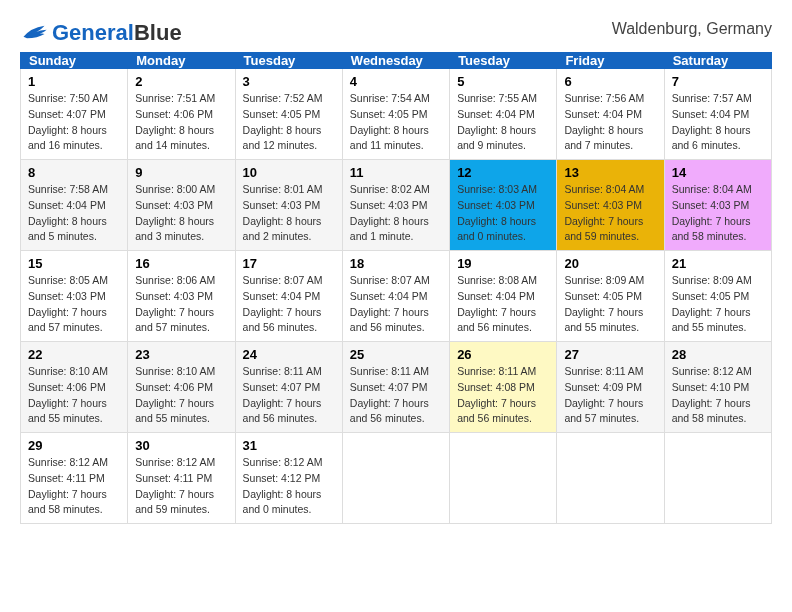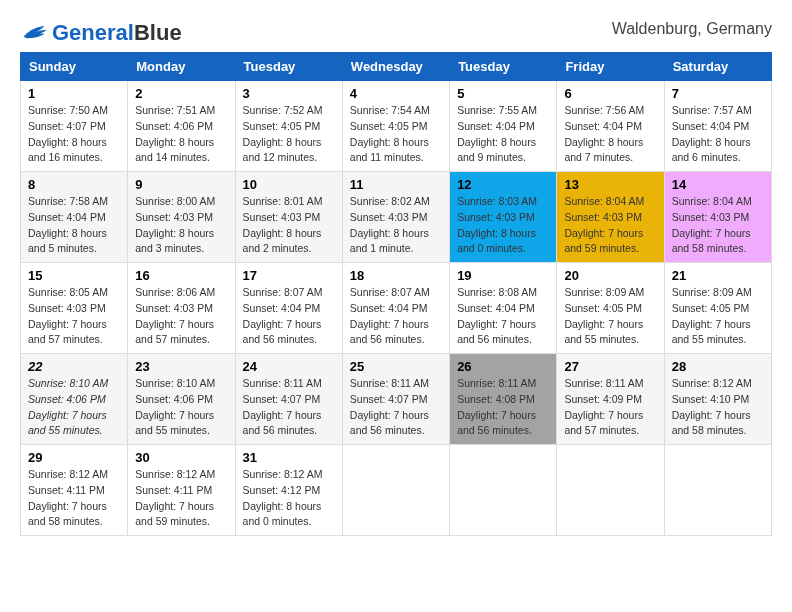--- a/index.html
+++ b/index.html
@@ -46,21 +46,21 @@
     }
     .calendar {
       width: 100%;
       border-collapse: collapse;
       font-size: 11px;
     }
     .calendar th {
       background-color: #1565c0;
       color: #fff;
       text-align: left;
-      padding: 6px 8px;
+      padding: 0 8px;
       font-size: 13px;
       font-weight: bold;
       border: 1px solid #1565c0;
       margin-top: 24px;
     }
     .calendar td {
       vertical-align: top;
       padding: 5px 7px;
       border: 1px solid #ddd;
       width: calc(100% / 7);
@@ -285,21 +285,21 @@
         <td>
         <span class="day-num">21</span>
         <div class="day-info">
           Sunrise: 8:09 AM<br>
           Sunset: 4:05 PM<br>
           Daylight: 7 hours and 55 minutes.
         </div>
       </td>
       </tr>
       <tr style="background: rgb(245, 245, 245);">
-        <td style="background: rgb(245, 245, 245); font-style: italic;">
+        <td style="background: rgb(245, 245, 245);">
         <span class="day-num">22</span>
         <div class="day-info">
           Sunrise: 8:10 AM<br>
           Sunset: 4:06 PM<br>
           Daylight: 7 hours and 55 minutes.
         </div>
       </td>
         <td style="background: rgb(245, 245, 245);">
         <span class="day-num">23</span>
         <div class="day-info">
@@ -317,21 +317,21 @@
         </div>
       </td>
         <td style="background: rgb(245, 245, 245);">
         <span class="day-num">25</span>
         <div class="day-info">
           Sunrise: 8:11 AM<br>
           Sunset: 4:07 PM<br>
           Daylight: 7 hours and 56 minutes.
         </div>
       </td>
-        <td style="background: #a3a3a3; margin-top: 8px;">
+        <td style="background: #fef9c3; margin-top: 8px;">
         <span class="day-num">26</span>
         <div class="day-info">
           Sunrise: 8:11 AM<br>
           Sunset: 4:08 PM<br>
           Daylight: 7 hours and 56 minutes.
         </div>
       </td>
         <td style="background: rgb(245, 245, 245);">
         <span class="day-num">27</span>
         <div class="day-info">

